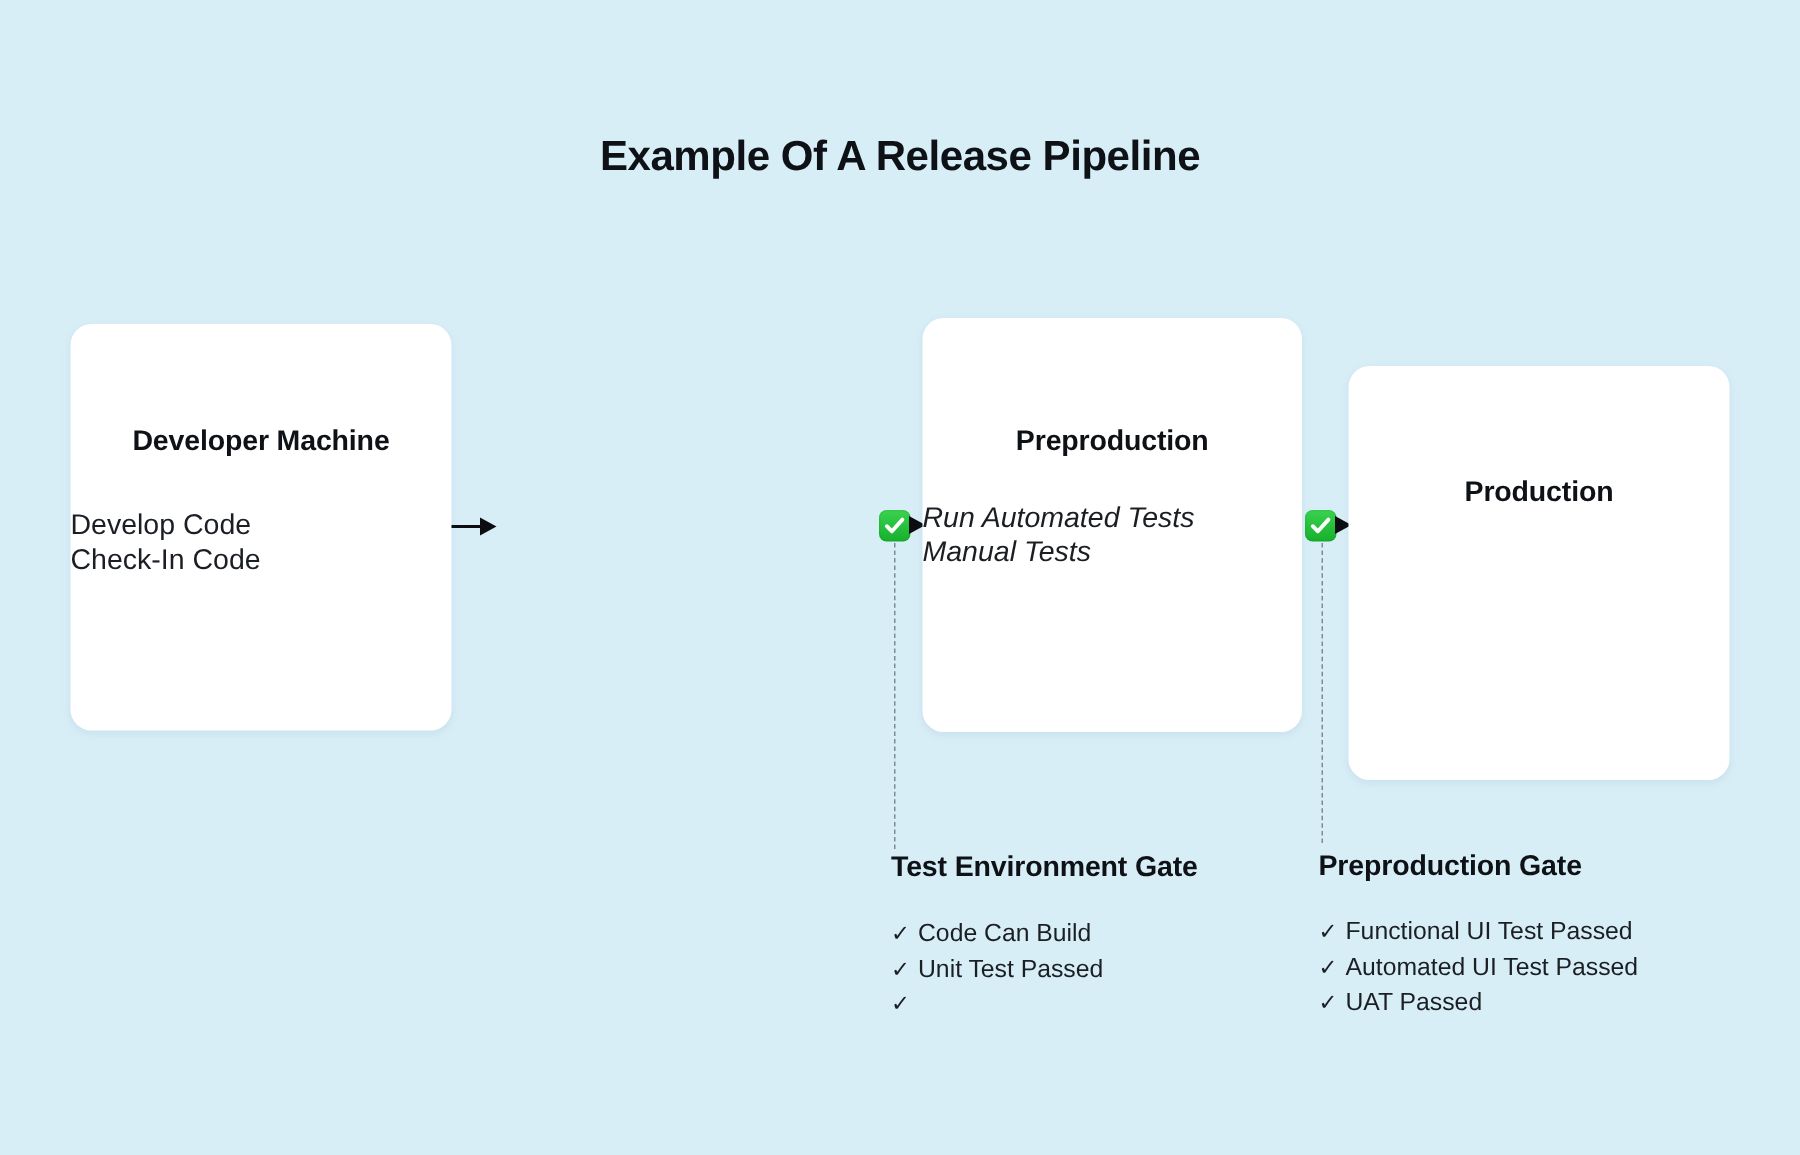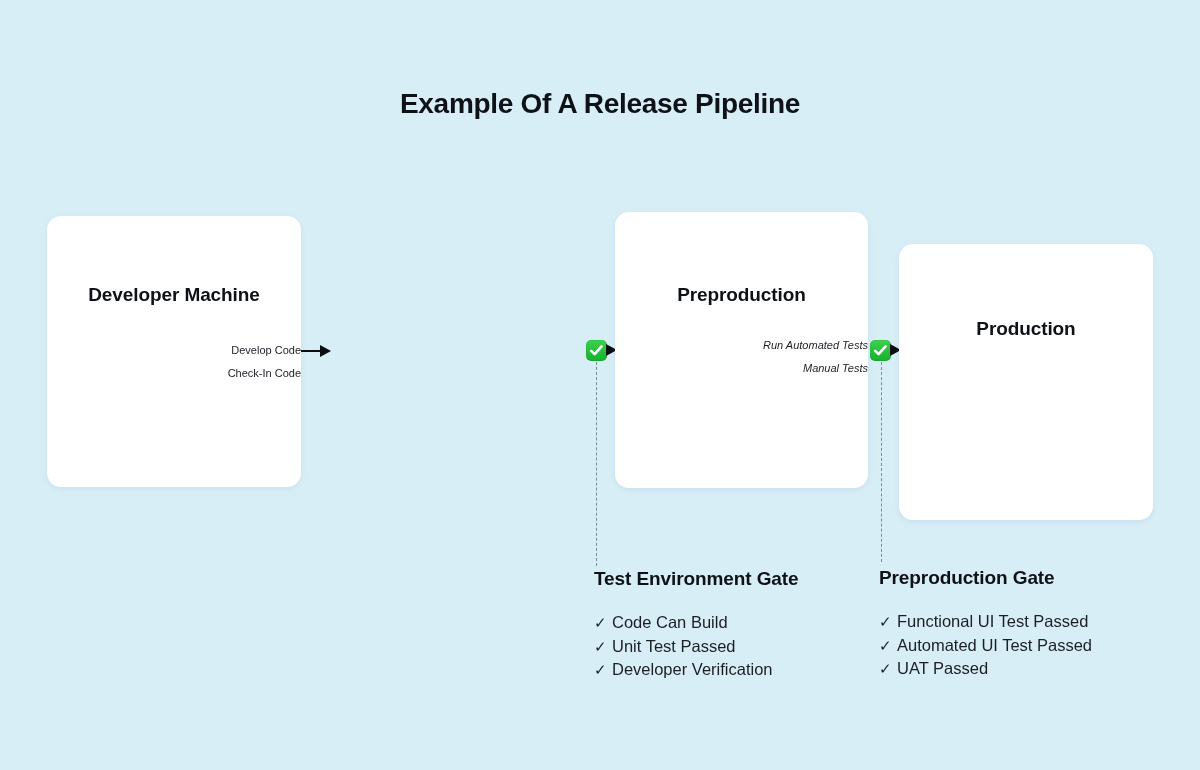--- a/index.html
+++ b/index.html
@@ -60,22 +60,22 @@
   }
   .c1 .stage-title { top: 68px; }
   .c2 .stage-title { top: 70px; }
   .c3 .stage-title { top: 72px; }
   .c4 .stage-title { top: 74px; }
 
   .stage-body {
     position: absolute;
     left: 0;
     width: 100%;
-    text-align: right;
-    font-size: 11px;
+    text-align: left;
+    font-size: 19px;
     line-height: 23px;
     color: #1b1f24;
   }
   .c1 .stage-body { top: 123px; }
   .c2 .stage-body { top: 125px; }
   .c3 .stage-body { top: 122px; font-style: italic; }
 
   
   .arrow-plain {
     position: absolute;
@@ -239,21 +239,20 @@
       <li>
         <span class="tick">✓</span>
         <span>Code Can Build</span>
       </li>
       <li>
         <span class="tick">✓</span>
         <span>Unit Test Passed</span>
       </li>
       <li>
         <span class="tick">✓</span>
-        <span>Developer Verification</span>
       </li>
     </ul>
   </div>
 
   <div class="gate-block gb2">
     <div class="gate-heading">Preproduction Gate</div>
     <ul class="gate-list">
       <li>
         <span class="tick">✓</span>
         <span>Functional UI Test Passed</span>

